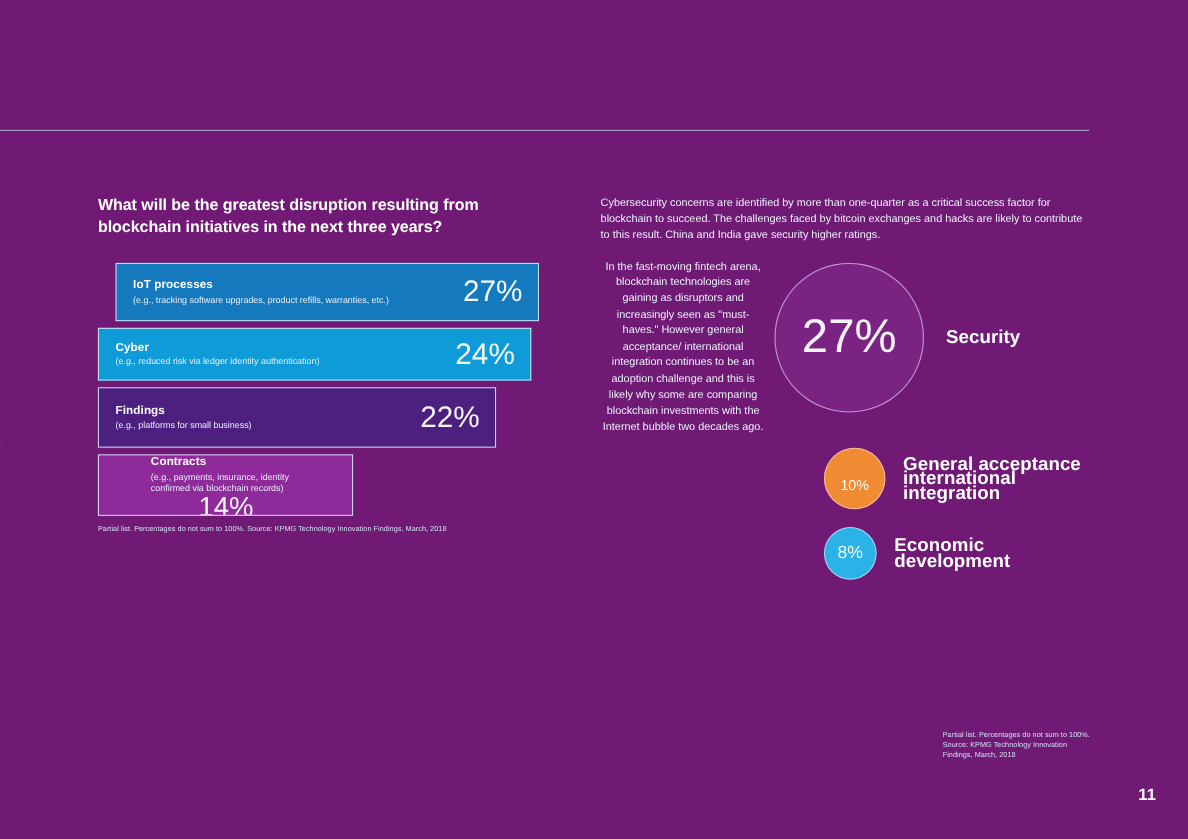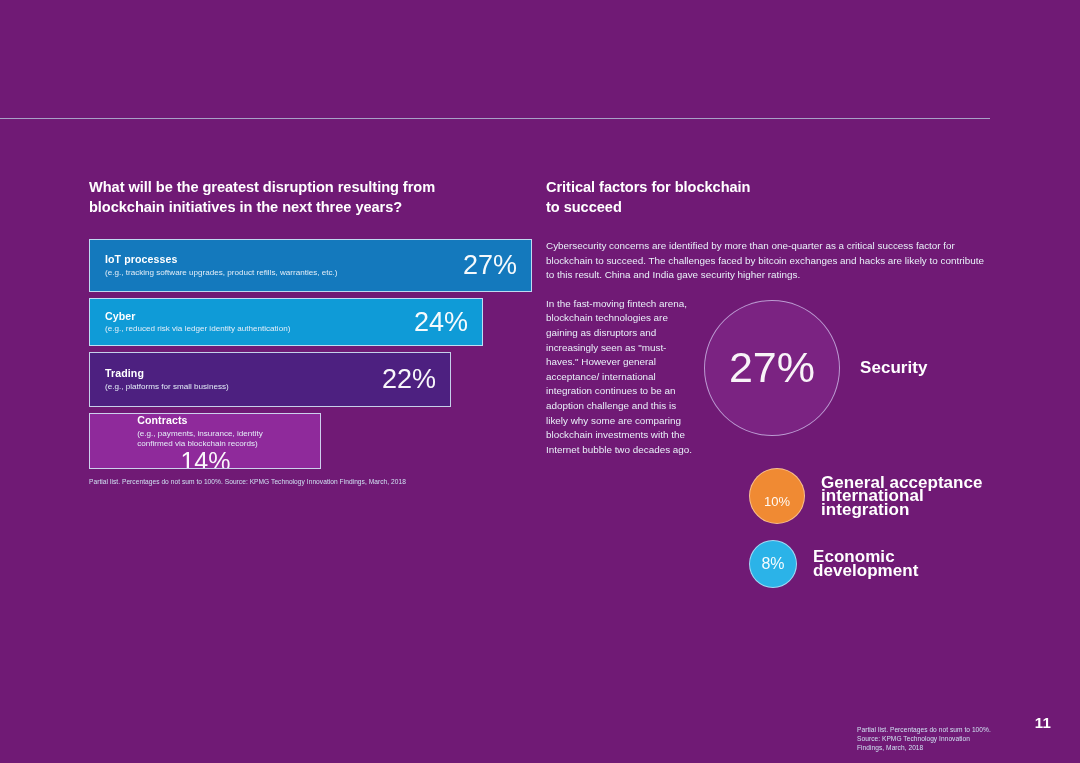--- a/index.html
+++ b/index.html
@@ -107,21 +107,21 @@
   .bar-value {
     font-size: 27px;
     font-weight: 300;
     line-height: 1;
     color: #ffffff;
     white-space: nowrap;
     flex: 0 0 auto;
     opacity: 0.96;
   }
 
-  #bar-0 { width: 443px; height: 53px; background: #1479bd; }
+  #bar-0 { width: 385px; height: 53px; background: #1479bd; margin-left: 16px; }
   #bar-1 { width: 394px; height: 48px; background: #0f9bd7; }
   #bar-2 { width: 362px; height: 55px; background: #4d2080; }
   #bar-3 { width: 232px; height: 56px; background: #8f2a9b; flex-direction: column; }
   #bar-3 .bar-text { max-width: 68%; }
   #bar-3 .bar-value { font-size: 25px; }
 
   .footnote {
     font-size: 6.6px;
     line-height: 9px;
     color: #cfe0f1;
@@ -149,20 +149,21 @@
     display: flex;
     align-items: flex-start;
   }
   #narrow-para {
     width: 150px;
     font-size: 9.9px;
     line-height: 14.6px;
     color: #e9f1f9;
     margin: 0;
     flex: 0 0 150px;
+    text-align: center;
   }
 
   
   #circles {
     position: absolute;
     left: 158px;
     top: 3px;
     width: 290px;
     height: 300px;
   }
@@ -261,45 +262,41 @@
       <div class="bar" id="bar-1">
         <div class="bar-text">
           <p class="bar-label">Cyber</p>
           <p class="bar-sub">(e.g., reduced risk via ledger identity authentication)</p>
         </div>
         <div class="bar-value">24%</div>
       </div>
 
       <div class="bar" id="bar-2">
         <div class="bar-text">
-          <p class="bar-label">Trading</p>
+          <p class="bar-label">Findings</p>
           <p class="bar-sub">(e.g., platforms for small business)</p>
         </div>
         <div class="bar-value">22%</div>
       </div>
 
       <div class="bar" id="bar-3">
         <div class="bar-text">
           <p class="bar-label">Contracts</p>
           <p class="bar-sub">(e.g., payments, insurance, identity confirmed via blockchain records)</p>
         </div>
         <div class="bar-value">14%</div>
       </div>
 
     </div>
 
     <p class="footnote">Partial list. Percentages do not sum to 100%. Source: KPMG Technology Innovation Findings, March, 2018</p>
   </div>
 
   <div id="right-col">
 
-    <h2 class="col-heading">
-      <span>Critical factors for blockchain</span>
-      <span>to succeed</span>
-    </h2>
 
     <p id="intro-para">Cybersecurity concerns are identified by more than one-quarter as a critical success factor for blockchain to succeed. The challenges faced by bitcoin exchanges and hacks are likely to contribute to this result. China and India gave security higher ratings.</p>
 
     <div id="right-body">
 
       <p id="narrow-para">In the fast-moving fintech arena, blockchain technologies are gaining as disruptors and increasingly seen as "must-haves." However general acceptance/ international integration continues to be an adoption challenge and this is likely why some are comparing blockchain investments with the Internet bubble two decades ago.</p>
 
       <div id="circles">
 
         <div class="circle-row" id="circle-row-0">

